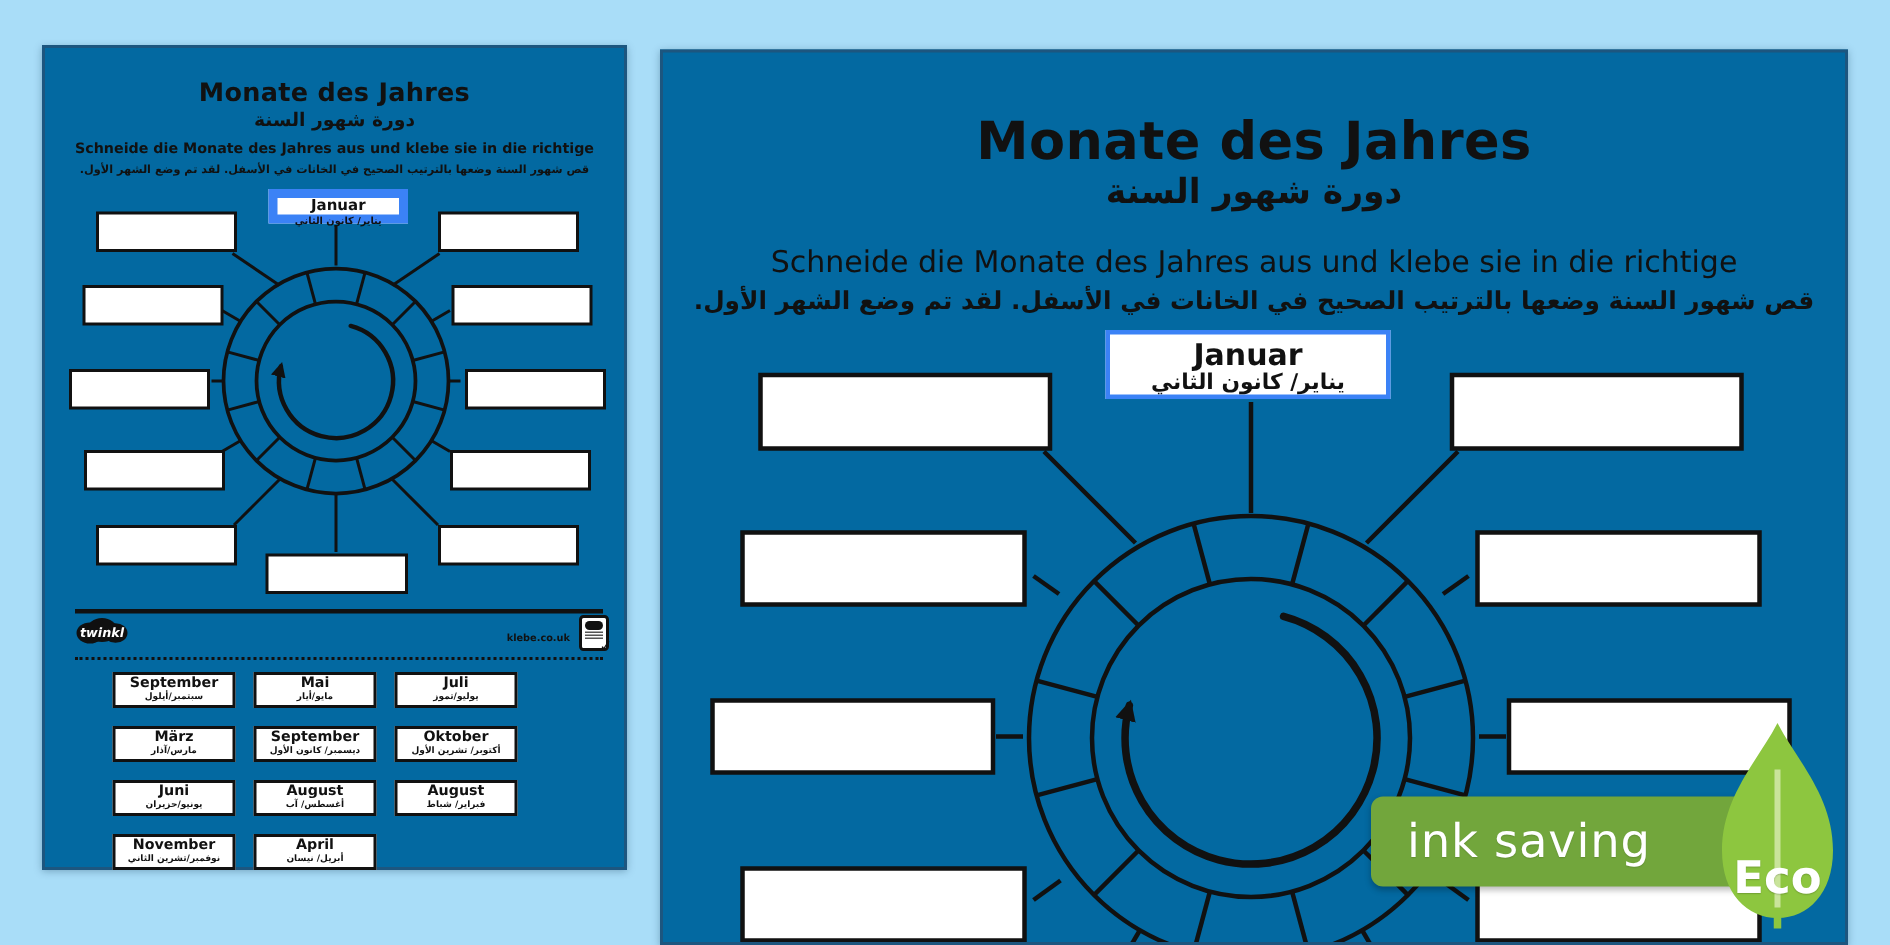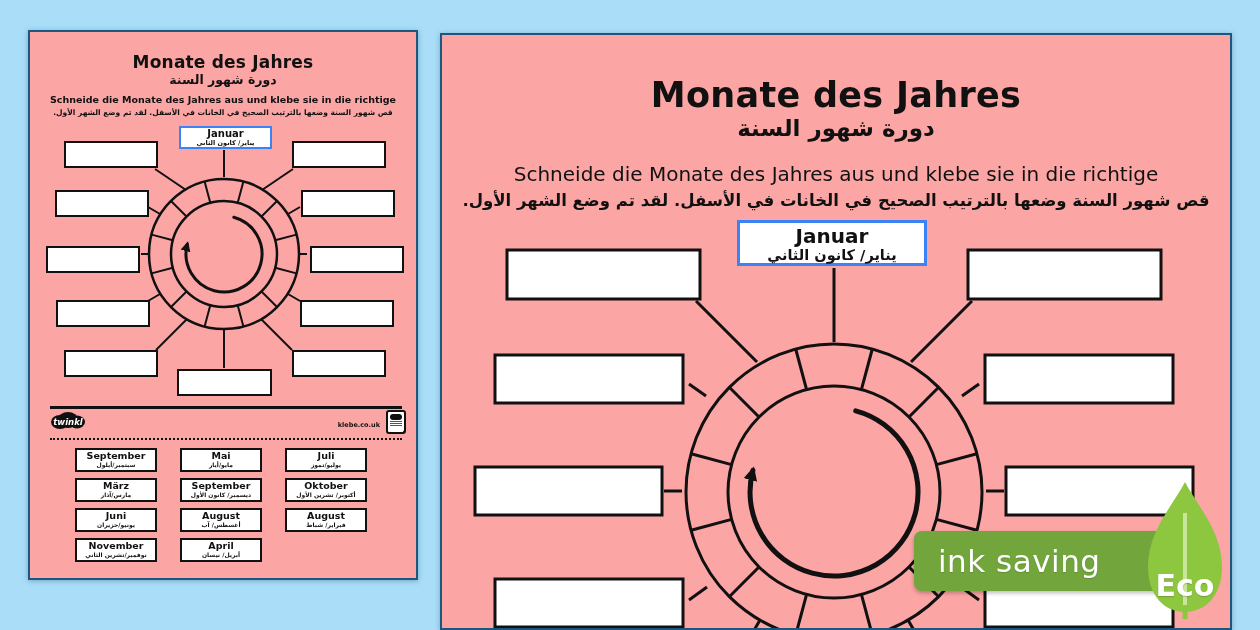--- a/index.html
+++ b/index.html
@@ -3,39 +3,39 @@
 <meta charset="utf-8">
 <style>
   html,body{margin:0;padding:0;}
   body{
     width:1260px;height:630px;position:relative;overflow:hidden;
     background:#a9ddf8;
     font-family:"DejaVu Sans","Liberation Sans",sans-serif;
     color:#111;
   }
   .page{
-    position:absolute;background:#fca5a5;
+    position:absolute;background:#0369a1;
     border:2px solid #1d567f;box-sizing:border-box;
     box-shadow:0 1px 5px rgba(20,60,90,.35);
   }
   .page-small{left:28px;top:30px;width:390px;height:550px;}
   .page-large{left:440px;top:33px;width:792px;height:597px;overflow:hidden;}
   .ctext{position:absolute;left:0;right:0;text-align:center;}
   
   .pl-title{top:20px;font-size:17px;font-weight:bold;letter-spacing:.2px;}
   .pl-ar-title{top:40px;font-size:12.5px;font-weight:bold;}
   .pl-instr-de{top:62px;font-size:9.5px;font-weight:bold;}
   .pl-instr-ar{top:76px;font-size:7.5px;font-weight:bold;}
   
   .pr-title{top:40px;font-size:35px;font-weight:bold;letter-spacing:.3px;}
   .pr-ar-title{top:80px;font-size:23px;font-weight:bold;}
   .pr-instr-de{top:127px;font-size:20px;font-weight:500;}
   .pr-instr-ar{top:156px;font-size:16.5px;font-weight:bold;}
   
-  .jan-box{position:absolute;border:2px solid #3b82f6;background:#fff;text-align:center;box-sizing:border-box;z-index:3;}
+  .jan-box{position:absolute;border:6px solid #3b82f6;background:#fff;text-align:center;box-sizing:border-box;z-index:3;}
   .jan-s{left:149px;top:94px;width:93px;height:23px;padding-top:1px;}
   .jan-s .de{font-size:10px;font-weight:bold;line-height:10px;}
   .jan-s .ar{font-size:6.5px;font-weight:bold;line-height:8px;}
   .jan-l{left:295px;top:185px;width:190px;height:46px;border-width:3px;padding-top:2px;}
   .jan-l .de{font-size:20px;font-weight:bold;line-height:22px;}
   .jan-l .ar{font-size:14.5px;font-weight:bold;line-height:17px;}
   .diagram{position:absolute;left:0;z-index:1;}
   .diag-s{top:88px;}
   .diag-l{top:185px;}
   
@@ -43,21 +43,21 @@
   .dot-line{position:absolute;left:20px;top:406px;width:352px;border-top:2px dotted #111;}
   .logo{position:absolute;left:20px;top:379px;}
   .url{position:absolute;left:240px;top:389px;width:110px;text-align:right;font-size:6.5px;font-weight:bold;}
   .qbadge{position:absolute;left:356px;top:378px;width:20px;height:24px;border:2px solid #111;border-radius:3px;box-sizing:border-box;background:#fff;}
   .qbadge .blob{margin:2px auto 1px;width:12px;height:6px;background:#111;border-radius:3px;}
   .qbadge .ln{margin:1px 2px 0;height:1px;background:#555;}
   .qbadge .chk{position:absolute;right:-4px;bottom:-5px;font-size:10px;font-weight:bold;color:#111;background:transparent;}
   
   .cards-grid{
     position:absolute;left:45px;top:416px;display:grid;
-    grid-template-columns:82px 82px 82px;column-gap:23px;row-gap:6px;
+    grid-template-columns:82px 82px 82px;column-gap:23px;row-gap:6px;gap:12px;
   }
   .card{
     border:2px solid #111;box-sizing:border-box;height:24px;
     text-align:center;padding-top:1px;background:#fff;
   }
   .card-de{font-size:9.5px;font-weight:bold;line-height:10px;}
   .card-ar{font-size:6px;font-weight:bold;line-height:8px;}
   
   .eco-band{
     position:absolute;left:914px;top:531px;width:294px;height:60px;

